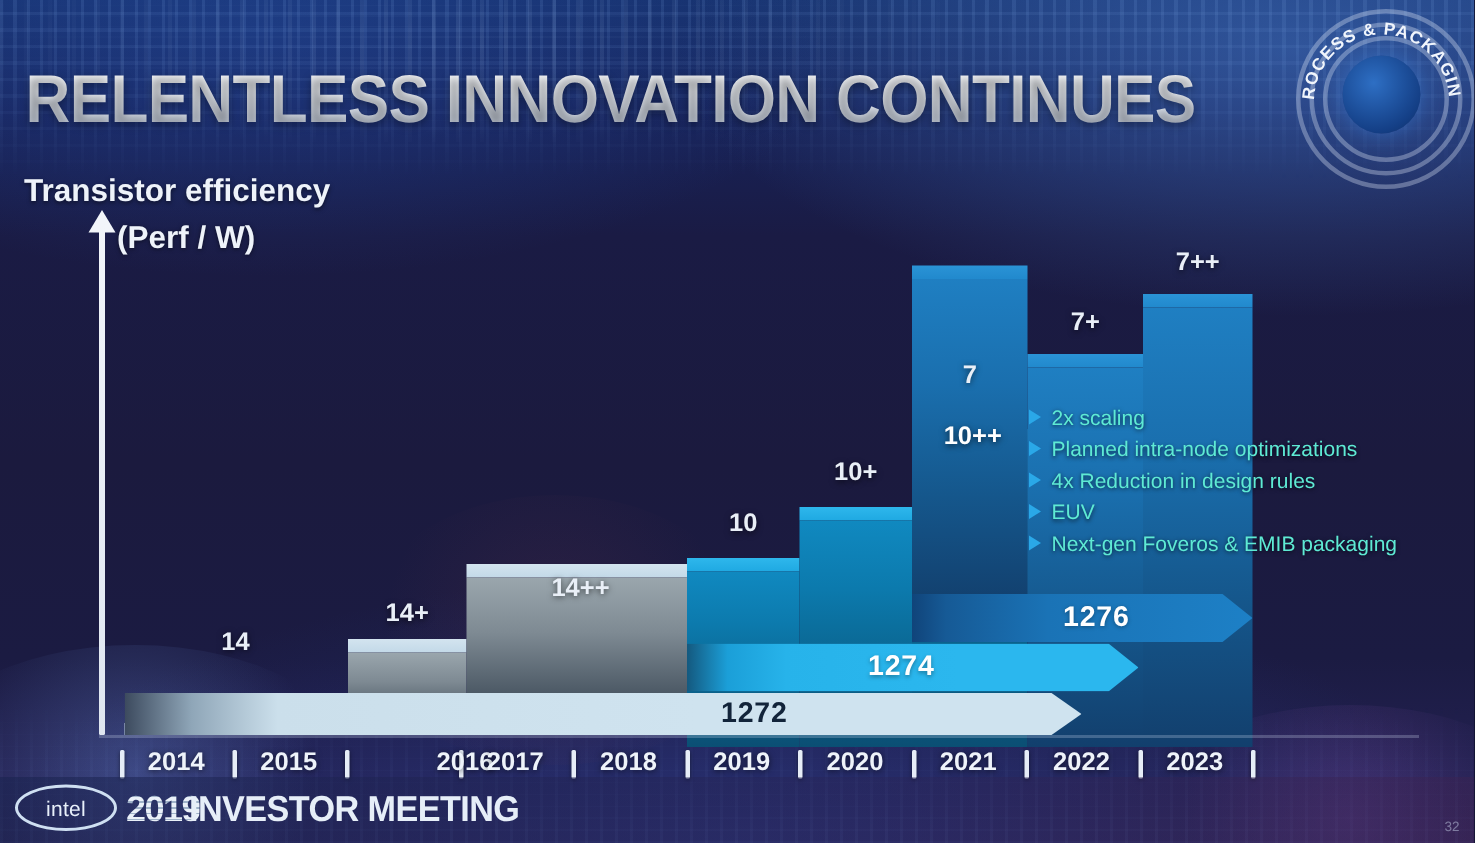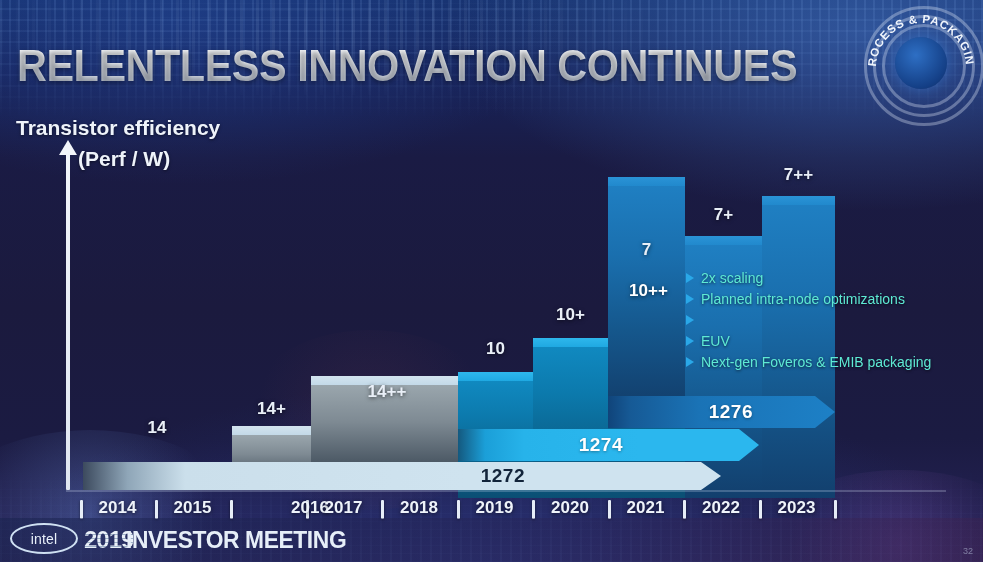--- a/index.html
+++ b/index.html
@@ -240,20 +240,21 @@
     <div class="blt">
       <div class="tri"></div>
       <div class="txt">2x scaling</div>
     </div>
     <div class="blt">
       <div class="tri"></div>
       <div class="txt">Planned intra-node optimizations</div>
     </div>
     <div class="blt">
       <div class="tri"></div>
+      <div class="txt">4x Reduction in design rules</div>
     </div>
     <div class="blt">
       <div class="tri"></div>
       <div class="txt">EUV</div>
     </div>
     <div class="blt">
       <div class="tri"></div>
       <div class="txt">Next-gen Foveros &amp; EMIB packaging</div>
     </div>
   </div>

